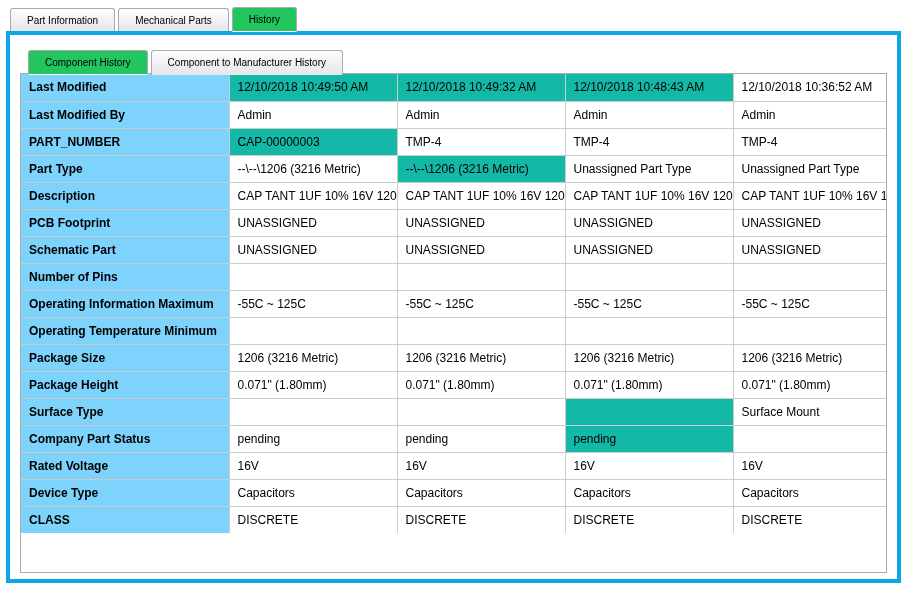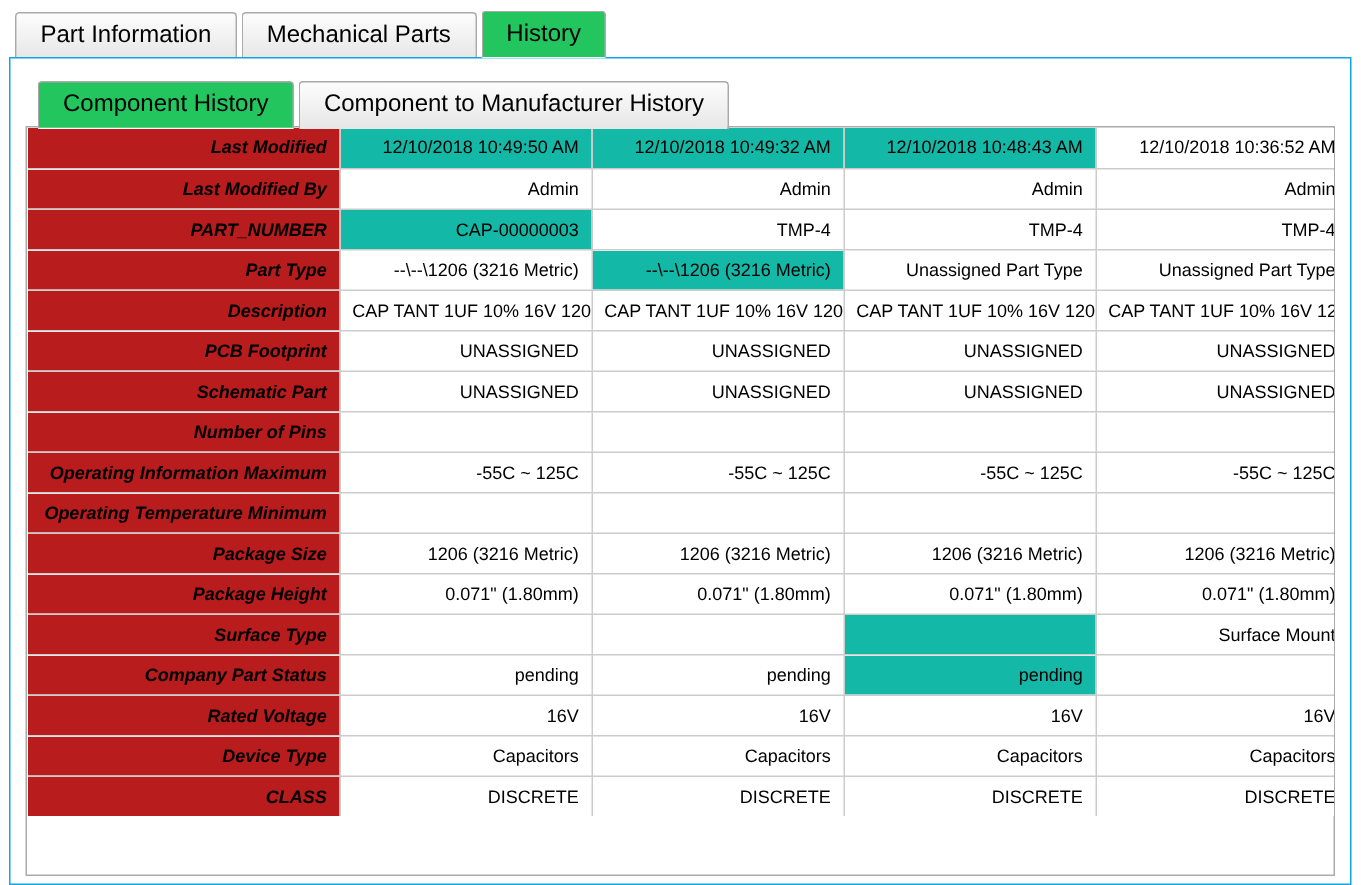--- a/index.html
+++ b/index.html
@@ -23,33 +23,32 @@
   }
   .tab {
     padding: 6px 16px 6px 16px;
     border: 1px solid #aaa;
     border-bottom: none;
     border-radius: 3px 3px 0 0;
     background: linear-gradient(#fdfdfd, #e6e6e6);
     cursor: pointer;
     position: relative;
     top: 1px;
-    font-size: 16px;
+    font-size: 10px;
   }
   .tab.active {
     background: #22c55e;
     border-bottom: 1px solid #fff;
     z-index: 2;
     top: 1px;
   }
   .panel {
-    border: 1px solid #0ea5e9;
+    border: 4px solid #0ea5e9;
     padding: 14px 10px 10px 10px;
     position: relative;
-    text-align: right;
   }
   .inner-tabs {
     display: flex;
     gap: 3px;
     margin-left: 8px;
   }
   .inner-panel {
     border: 1px solid #aaa;
     margin-top: -1px;
     padding: 0;
@@ -63,24 +62,23 @@
   td {
     border: 1px solid #ccc;
     padding: 5px 8px;
     font-size: 12px;
     white-space: nowrap;
     overflow: hidden;
     text-overflow: clip;
     height: 27px;
   }
   td.label {
-    background: #b91c1c;
+    background: #7dd3fc;
     font-weight: bold;
     width: 208px;
-    font-style: italic;
   }
   td.val {
     background: #fff;
   }
   td.hl {
     background: #14b8a6;
   }
   tr:first-child td { border-top: none; }
   td:first-child { border-left: none; }
   td:last-child { border-right: none; }

